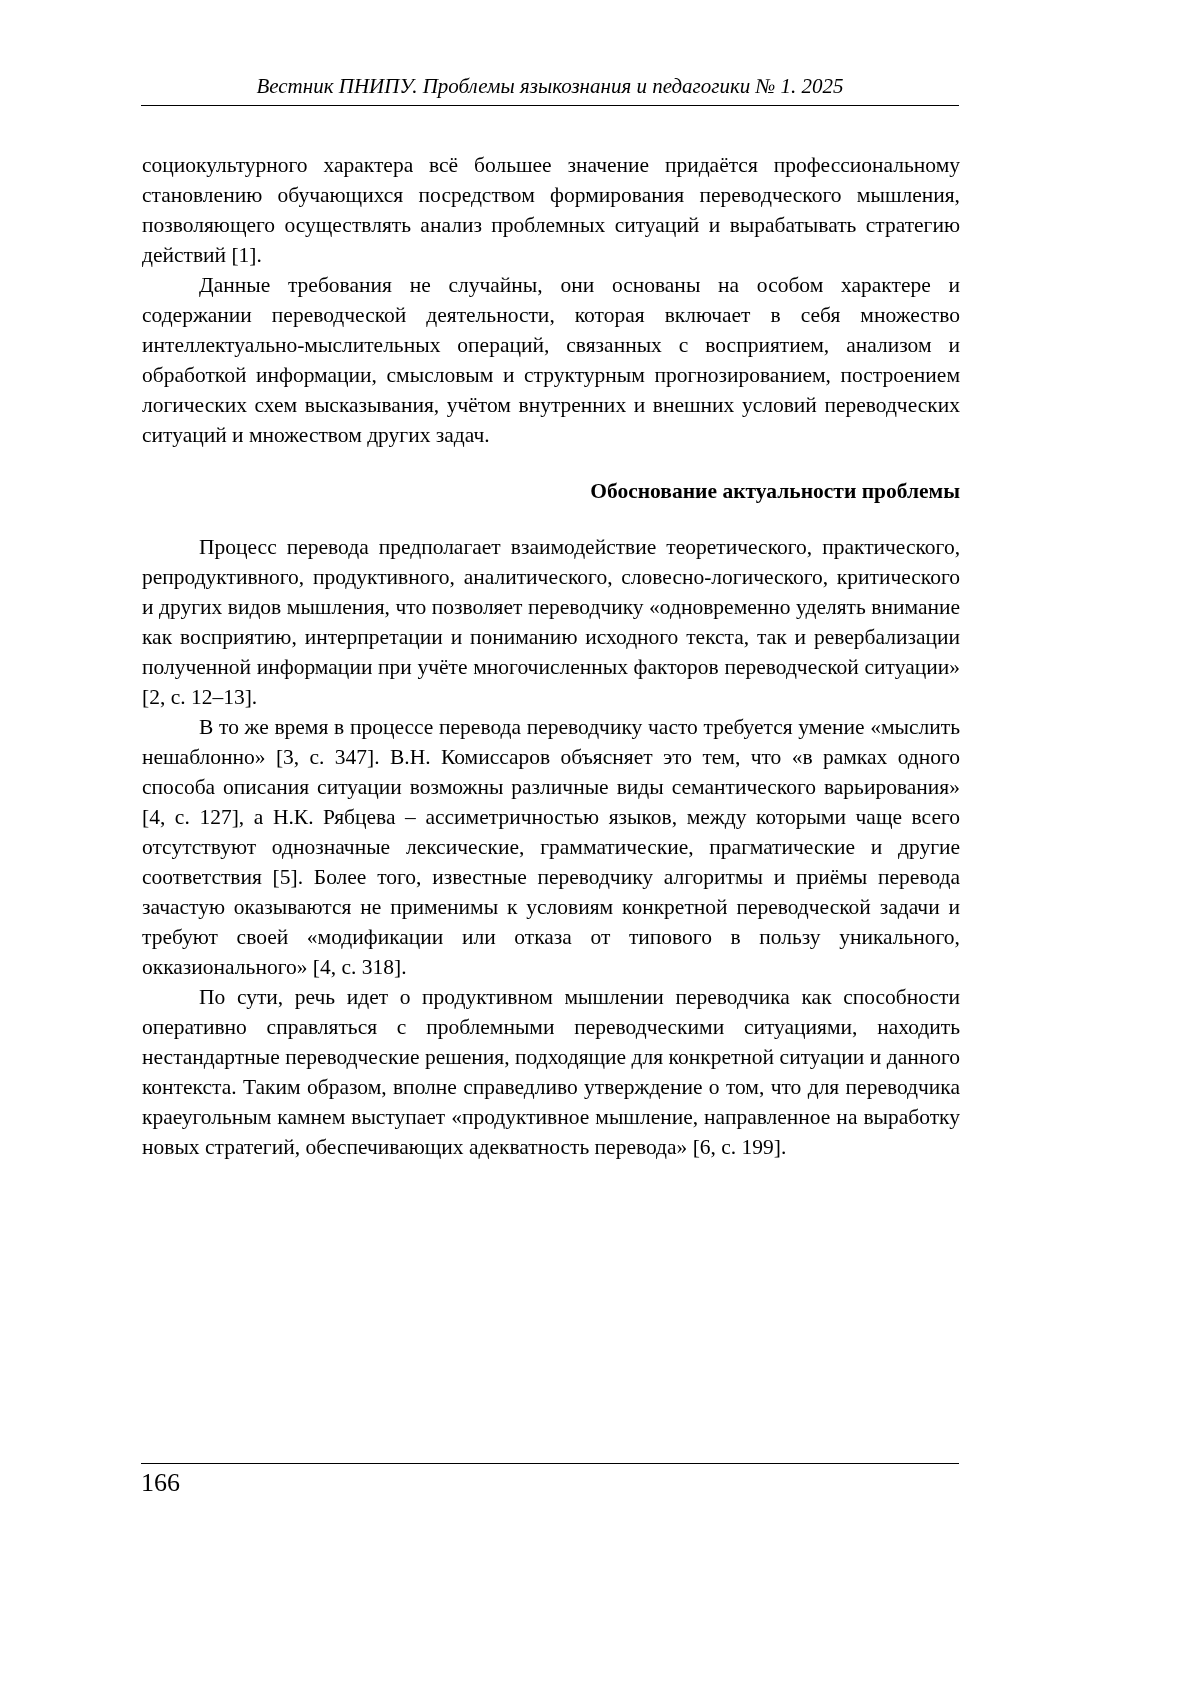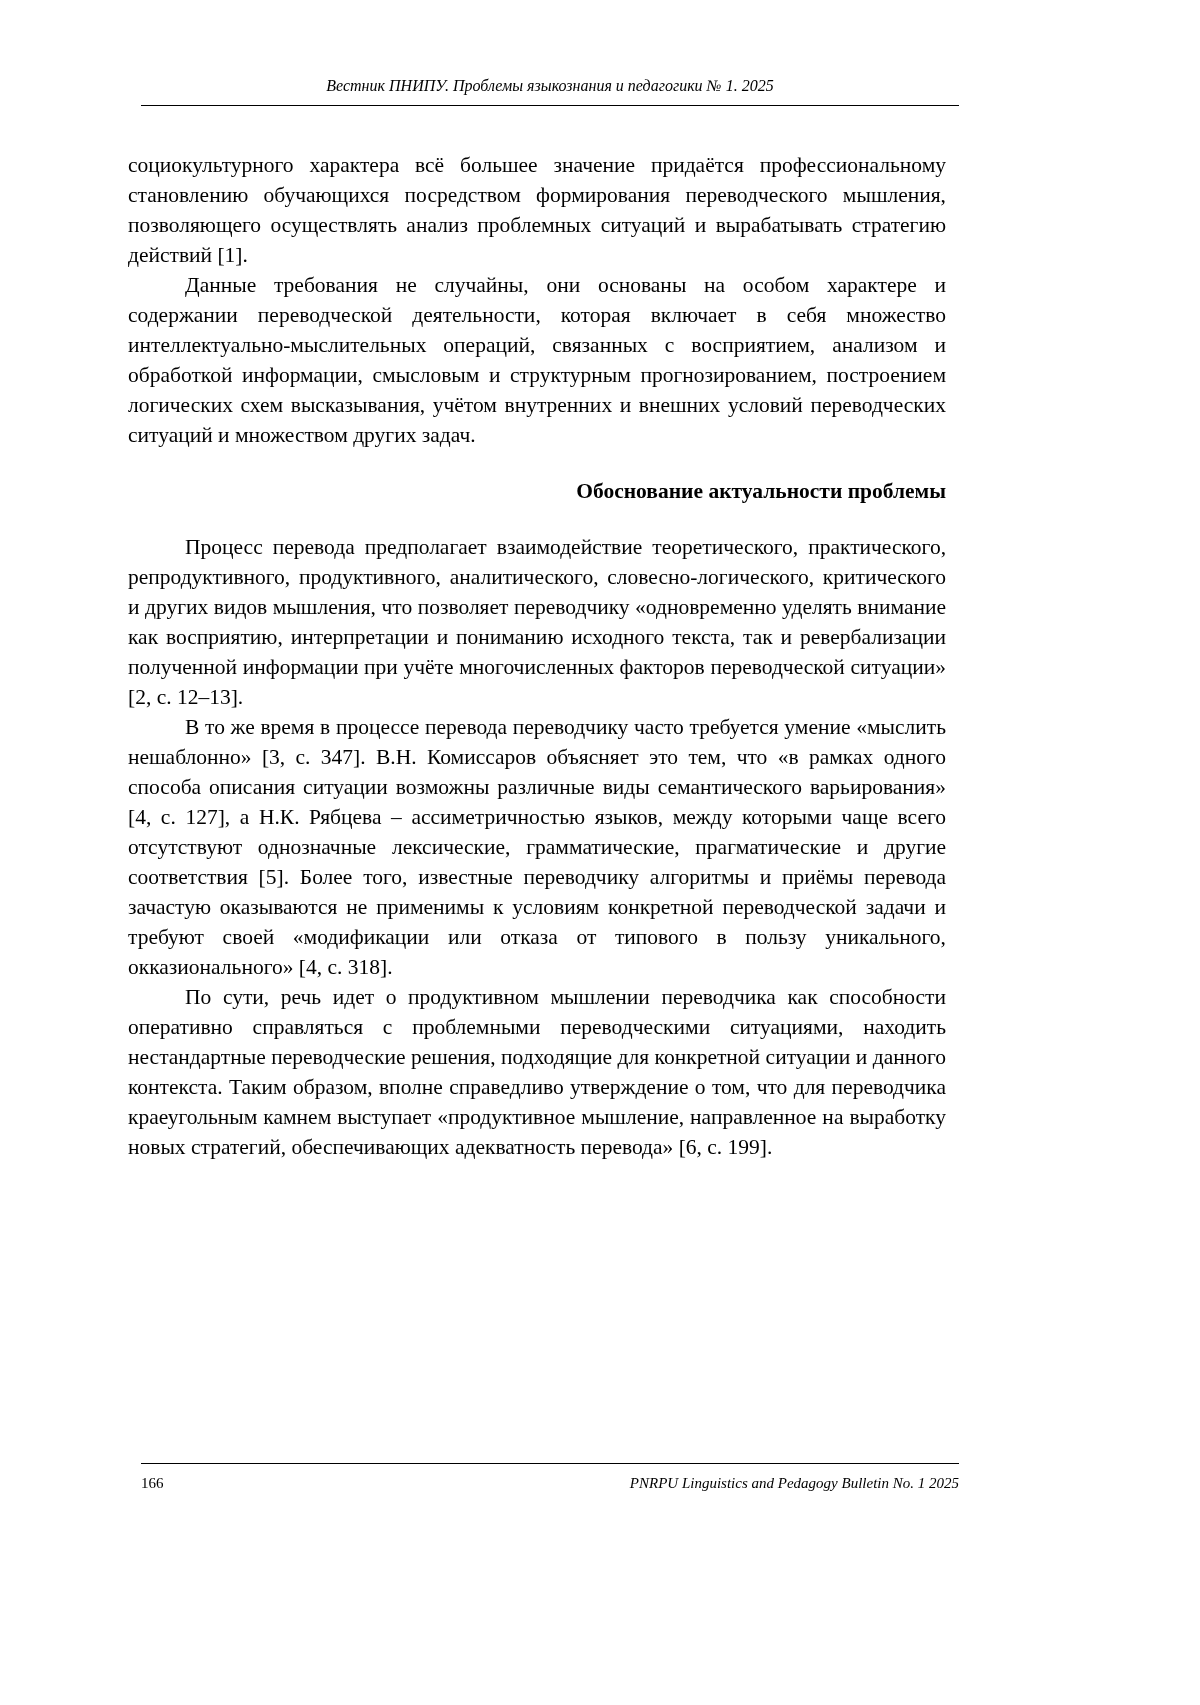--- a/index.html
+++ b/index.html
@@ -18,29 +18,29 @@
     box-sizing: border-box;
     overflow: hidden;
   }
   .running-header {
     position: absolute;
     top: 74px;
     left: 141px;
     width: 818px;
     text-align: center;
     font-style: italic;
-    font-size: 16px;
+    font-size: 21px;
     line-height: 24px;
     padding-bottom: 7px;
     border-bottom: 1.6px solid #000000;
   }
   .content {
     position: absolute;
     top: 150px;
-    left: 128px;
+    left: 142px;
     width: 818px;
     font-size: 21.5px;
     line-height: 30px;
     text-align: justify;
     hyphens: auto;
     -webkit-hyphens: auto;
   }
   .para {
     margin: 0;
     text-indent: 57px;
@@ -59,21 +59,21 @@
   .running-footer {
     position: absolute;
     top: 1463px;
     left: 141px;
     width: 818px;
     border-top: 1.6px solid #000000;
     padding-top: 7px;
     display: flex;
     justify-content: space-between;
     align-items: flex-start;
-    font-size: 15px;
+    font-size: 26px;
     line-height: 24px;
   }
   .page-number {
     font-style: normal;
   }
   .footer-title {
     font-style: italic;
   }
 </style>
 </head>
@@ -91,16 +91,15 @@
 
     <h2 class="section-heading">Обоснование актуальности проблемы</h2>
 
     <p class="para">Процесс перевода предполагает взаимодействие теоретического, практического, репродуктивного, продуктивного, аналитического, словесно-логического, критического и других видов мышления, что позволяет переводчику «одновременно уделять внимание как восприятию, интерпретации и пониманию исходного текста, так и ревербализации полученной информации при учёте многочисленных факторов переводческой ситуации» [2, с. 12–13].</p>
     <p class="para">В то же время в процессе перевода переводчику часто требуется умение «мыслить нешаблонно» [3, с. 347]. В.Н. Комиссаров объясняет это тем, что «в рамках одного способа описания ситуации возможны различные виды семантического варьирования» [4, с. 127], а Н.К. Рябцева – ассиметричностью языков, между которыми чаще всего отсутствуют однозначные лексические, грамматические, прагматические и другие соответствия [5]. Более того, известные переводчику алгоритмы и приёмы перевода зачастую оказываются не применимы к условиям конкретной переводческой задачи и требуют своей «модификации или отказа от типового в пользу уникального, окказионального» [4, с. 318].</p>
     <p class="para">По сути, речь идет о продуктивном мышлении переводчика как способности оперативно справляться с проблемными переводческими ситуациями, находить нестандартные переводческие решения, подходящие для конкретной ситуации и данного контекста. Таким образом, вполне справедливо утверждение о том, что для переводчика краеугольным камнем выступает «продуктивное мышление, направленное на выработку новых стратегий, обеспечивающих адекватность перевода» [6, с. 199].</p>
   </main>
 
   <footer class="running-footer">
     <span class="page-number">166</span>
-    <span class="footer-title">PNRPU Linguistics and Pedagogy Bulletin No. 1 2025</span>
   </footer>
 
 </div>
 
 </body></html>

